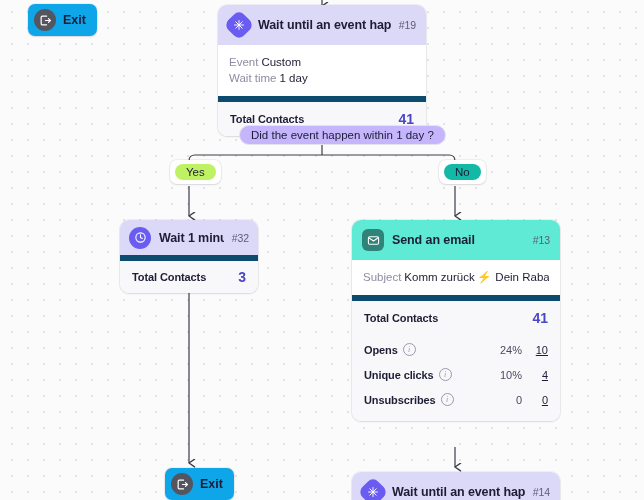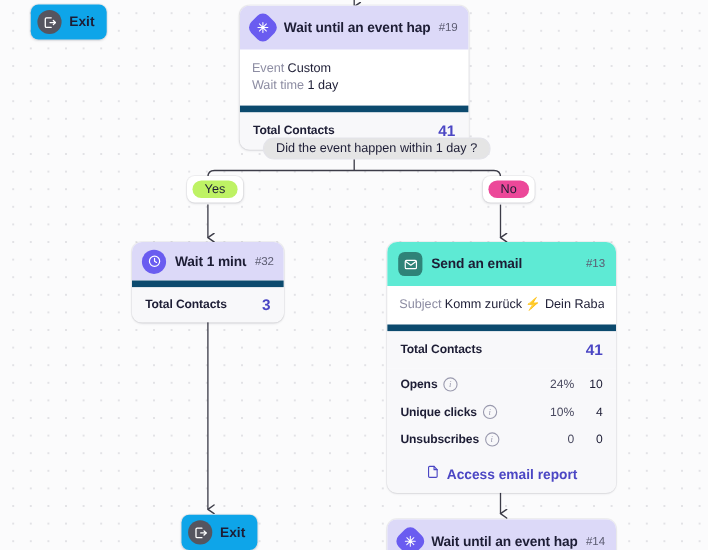--- a/index.html
+++ b/index.html
@@ -162,20 +162,21 @@
     font-size: 11px;
     color: #4a4a60;
     width: 52px;
     text-align: right;
   }
   .stat-abs {
     font-size: 11px;
     color: #1d1d35;
     width: 26px;
     text-align: right;
+    text-decoration: underline;
   }
   .report-link {
     display: flex;
     align-items: center;
     justify-content: center;
     gap: 6px;
     padding-top: 10px;
     color: #4b46c4;
     font-size: 12.5px;
     font-weight: bold;
@@ -193,21 +194,21 @@
     gap: 7px;
     padding: 5px 11px 5px 6px;
   }
   .chip-label {
     font-size: 12.5px;
     font-weight: bold;
     color: #1d1d35;
   }
   .cond-label {
     position: absolute;
-    background: #e5e5e5;
+    background: #c4b5fd;
     border: 1px solid #e4e4ea;
     border-radius: 11px;
     padding: 3px 11px;
     font-size: 11.5px;
     color: #1d1d35;
     white-space: nowrap;
   }
   .branch-pill {
     position: absolute;
     background: #ffffff;
@@ -215,21 +216,21 @@
     box-shadow: 0 1px 2px rgba(20,20,43,.10), 0 0 0 1px rgba(20,20,43,.05);
     padding: 4px 5px;
   }
   .branch-inner {
     border-radius: 9px;
     padding: 2px 11px;
     font-size: 11.5px;
     color: #1d1d35;
   }
   .branch-yes { background: #bef264; }
-  .branch-no  { background: #ec4899; }
+  .branch-no  { background: #14b8a6; }
 </style>
 </head>
 <body>
 
 <div class="canvas">
 
   <svg class="svg-layer" viewBox="0 0 644 500" xmlns="http://www.w3.org/2000/svg">
     <defs>
       <marker id="arrow" markerWidth="9" markerHeight="9" refX="4.5" refY="7.6" orient="auto" markerUnits="userSpaceOnUse">
         <path d="M0.6,2 L4.5,7.6 L8.4,2" fill="none" stroke="#3c3c48" stroke-width="1.3" stroke-linecap="round" stroke-linejoin="round"></path>
@@ -347,29 +348,20 @@
         <span class="info-icon">i</span>
         <span class="stat-pct">10%</span>
         <span class="stat-abs">4</span>
       </div>
       <div class="stat-row">
         <span class="stat-name">Unsubscribes</span>
         <span class="info-icon">i</span>
         <span class="stat-pct">0</span>
         <span class="stat-abs">0</span>
       </div>
-      <div class="report-link">
-        <span>
-          <svg width="13" height="14" viewBox="0 0 24 24" fill="none" stroke="#4b46c4" stroke-width="1.9" stroke-linecap="round" stroke-linejoin="round">
-            <path d="M14 2.8 H6.6 a1.8 1.8 0 0 0 -1.8 1.8 v14.8 a1.8 1.8 0 0 0 1.8 1.8 h10.8 a1.8 1.8 0 0 0 1.8 -1.8 V8.2 z"></path>
-            <path d="M14 2.8 V8.2 h5.2"></path>
-          </svg>
-        </span>
-        <span>Access email report</span>
-      </div>
     </div>
   </div>
 
   <div class="chip" style="left:165px; top:468px;">
     <span class="badge badge-dark">
       <svg width="13" height="13" viewBox="0 0 24 24" fill="none" stroke="#ffffff" stroke-width="2.2" stroke-linecap="round" stroke-linejoin="round">
         <path d="M14 4 H6 a2 2 0 0 0 -2 2 v12 a2 2 0 0 0 2 2 h8"></path>
         <path d="M12 12 H21"></path>
         <path d="M17.5 8.5 L21 12 L17.5 15.5"></path>
       </svg>

